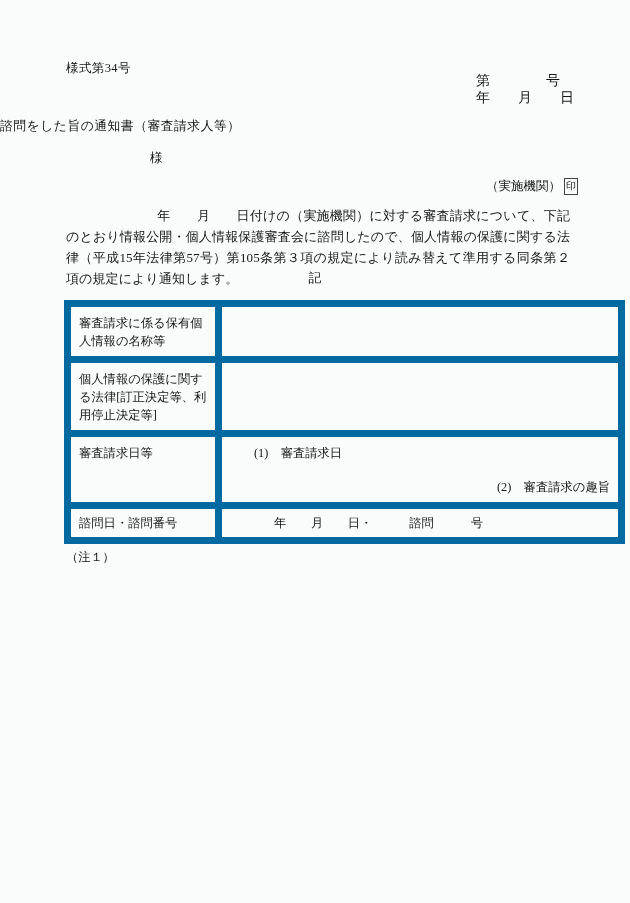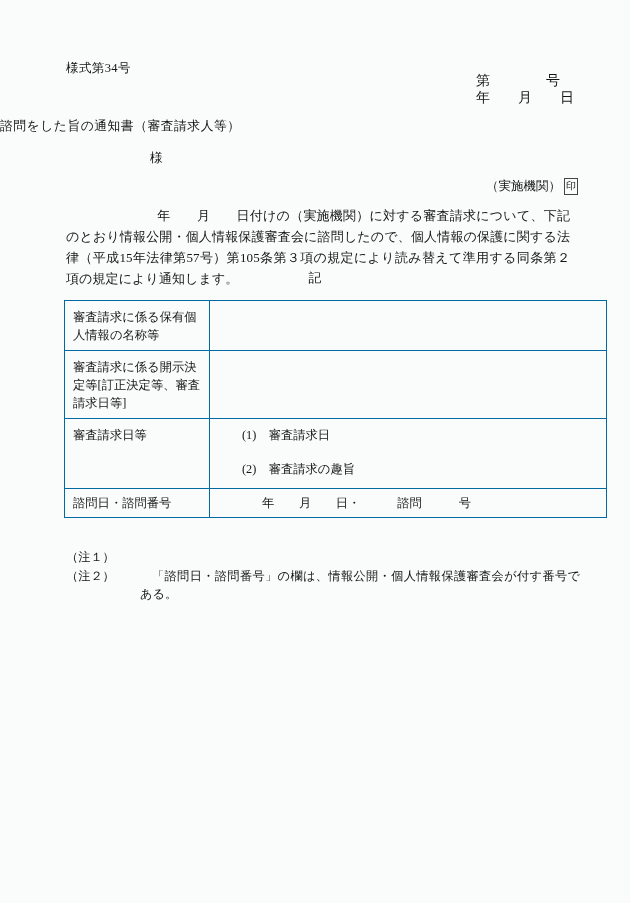--- a/index.html
+++ b/index.html
@@ -109,21 +109,21 @@
   .form-table {
     position: absolute;
     left: 64px;
     top: 300px;
     width: 508px;
     border-collapse: collapse;
     table-layout: fixed;
     font-size: 12.3px;
   }
   .form-table td {
-    border: 1px solid #0369a1;
+    border: 7px solid #0369a1;
     vertical-align: top;
     padding: 7px 8px 6px 8px;
     line-height: 18px;
   }
   .form-table td.label-cell {
     width: 128px;
   }
   .form-table td.value-cell {
     width: 380px;
   }
@@ -131,20 +131,21 @@
   .row-h2 { height: 50px; }
   .row-h3 { height: 70px; }
   .row-h4 { height: 14px; }
   .numbered-item {
     display: block;
     white-space: pre;
     margin-left: 24px;
   }
   .numbered-item + .numbered-item {
     margin-top: 16px;
+    text-align: right;
   }
   .consult-line {
     display: block;
     white-space: pre;
     padding-left: 44px;
   }
   .form-table td.tight {
     padding-top: 5px;
     padding-bottom: 5px;
   }
@@ -153,21 +154,22 @@
   .notes {
     position: absolute;
     left: 66px;
     right: 50px;
     top: 548px;
     font-size: 12.2px;
     line-height: 18.5px;
   }
   .note {
     display: flex;
-    align-items: flex-start;
+    align-items: center;
+    gap: 28px;
   }
   .note + .note {
     margin-top: 0px;
   }
   .note-label {
     flex: 0 0 auto;
     width: 74px;
     white-space: pre;
   }
   .note-body {
@@ -201,21 +203,21 @@
 
   <div class="ki-mark">記</div>
 
   <table class="form-table">
     <tbody>
       <tr class="row-h1">
         <td class="label-cell">審査請求に係る保有個人情報の名称等</td>
         <td class="value-cell"></td>
       </tr>
       <tr class="row-h2">
-        <td class="label-cell">審査請求に係る開示決定等[訂正決定等、審査請求日等]</td>
+        <td class="label-cell">個人情報の保護に関する法律[訂正決定等、利用停止決定等]</td>
         <td class="value-cell"></td>
       </tr>
       <tr class="row-h3">
         <td class="label-cell">審査請求日等</td>
         <td class="value-cell">
           <span class="numbered-item">(1)　審査請求日</span>
           <span class="numbered-item">(2)　審査請求の趣旨</span>
         </td>
       </tr>
       <tr class="row-h4">
@@ -224,19 +226,15 @@
           <span class="consult-line">年　　月　　日・　　　諮問　　　号</span>
         </td>
       </tr>
     </tbody>
   </table>
 
   <div class="notes">
     <div class="note">
       <span class="note-label">（注１）</span>
     </div>
-    <div class="note">
-      <span class="note-label">（注２）</span>
-      <span class="note-body">「諮問日・諮問番号」の欄は、情報公開・個人情報保護審査会が付す番号である。</span>
-    </div>
   </div>
 
 </div>
 
 </body></html>

